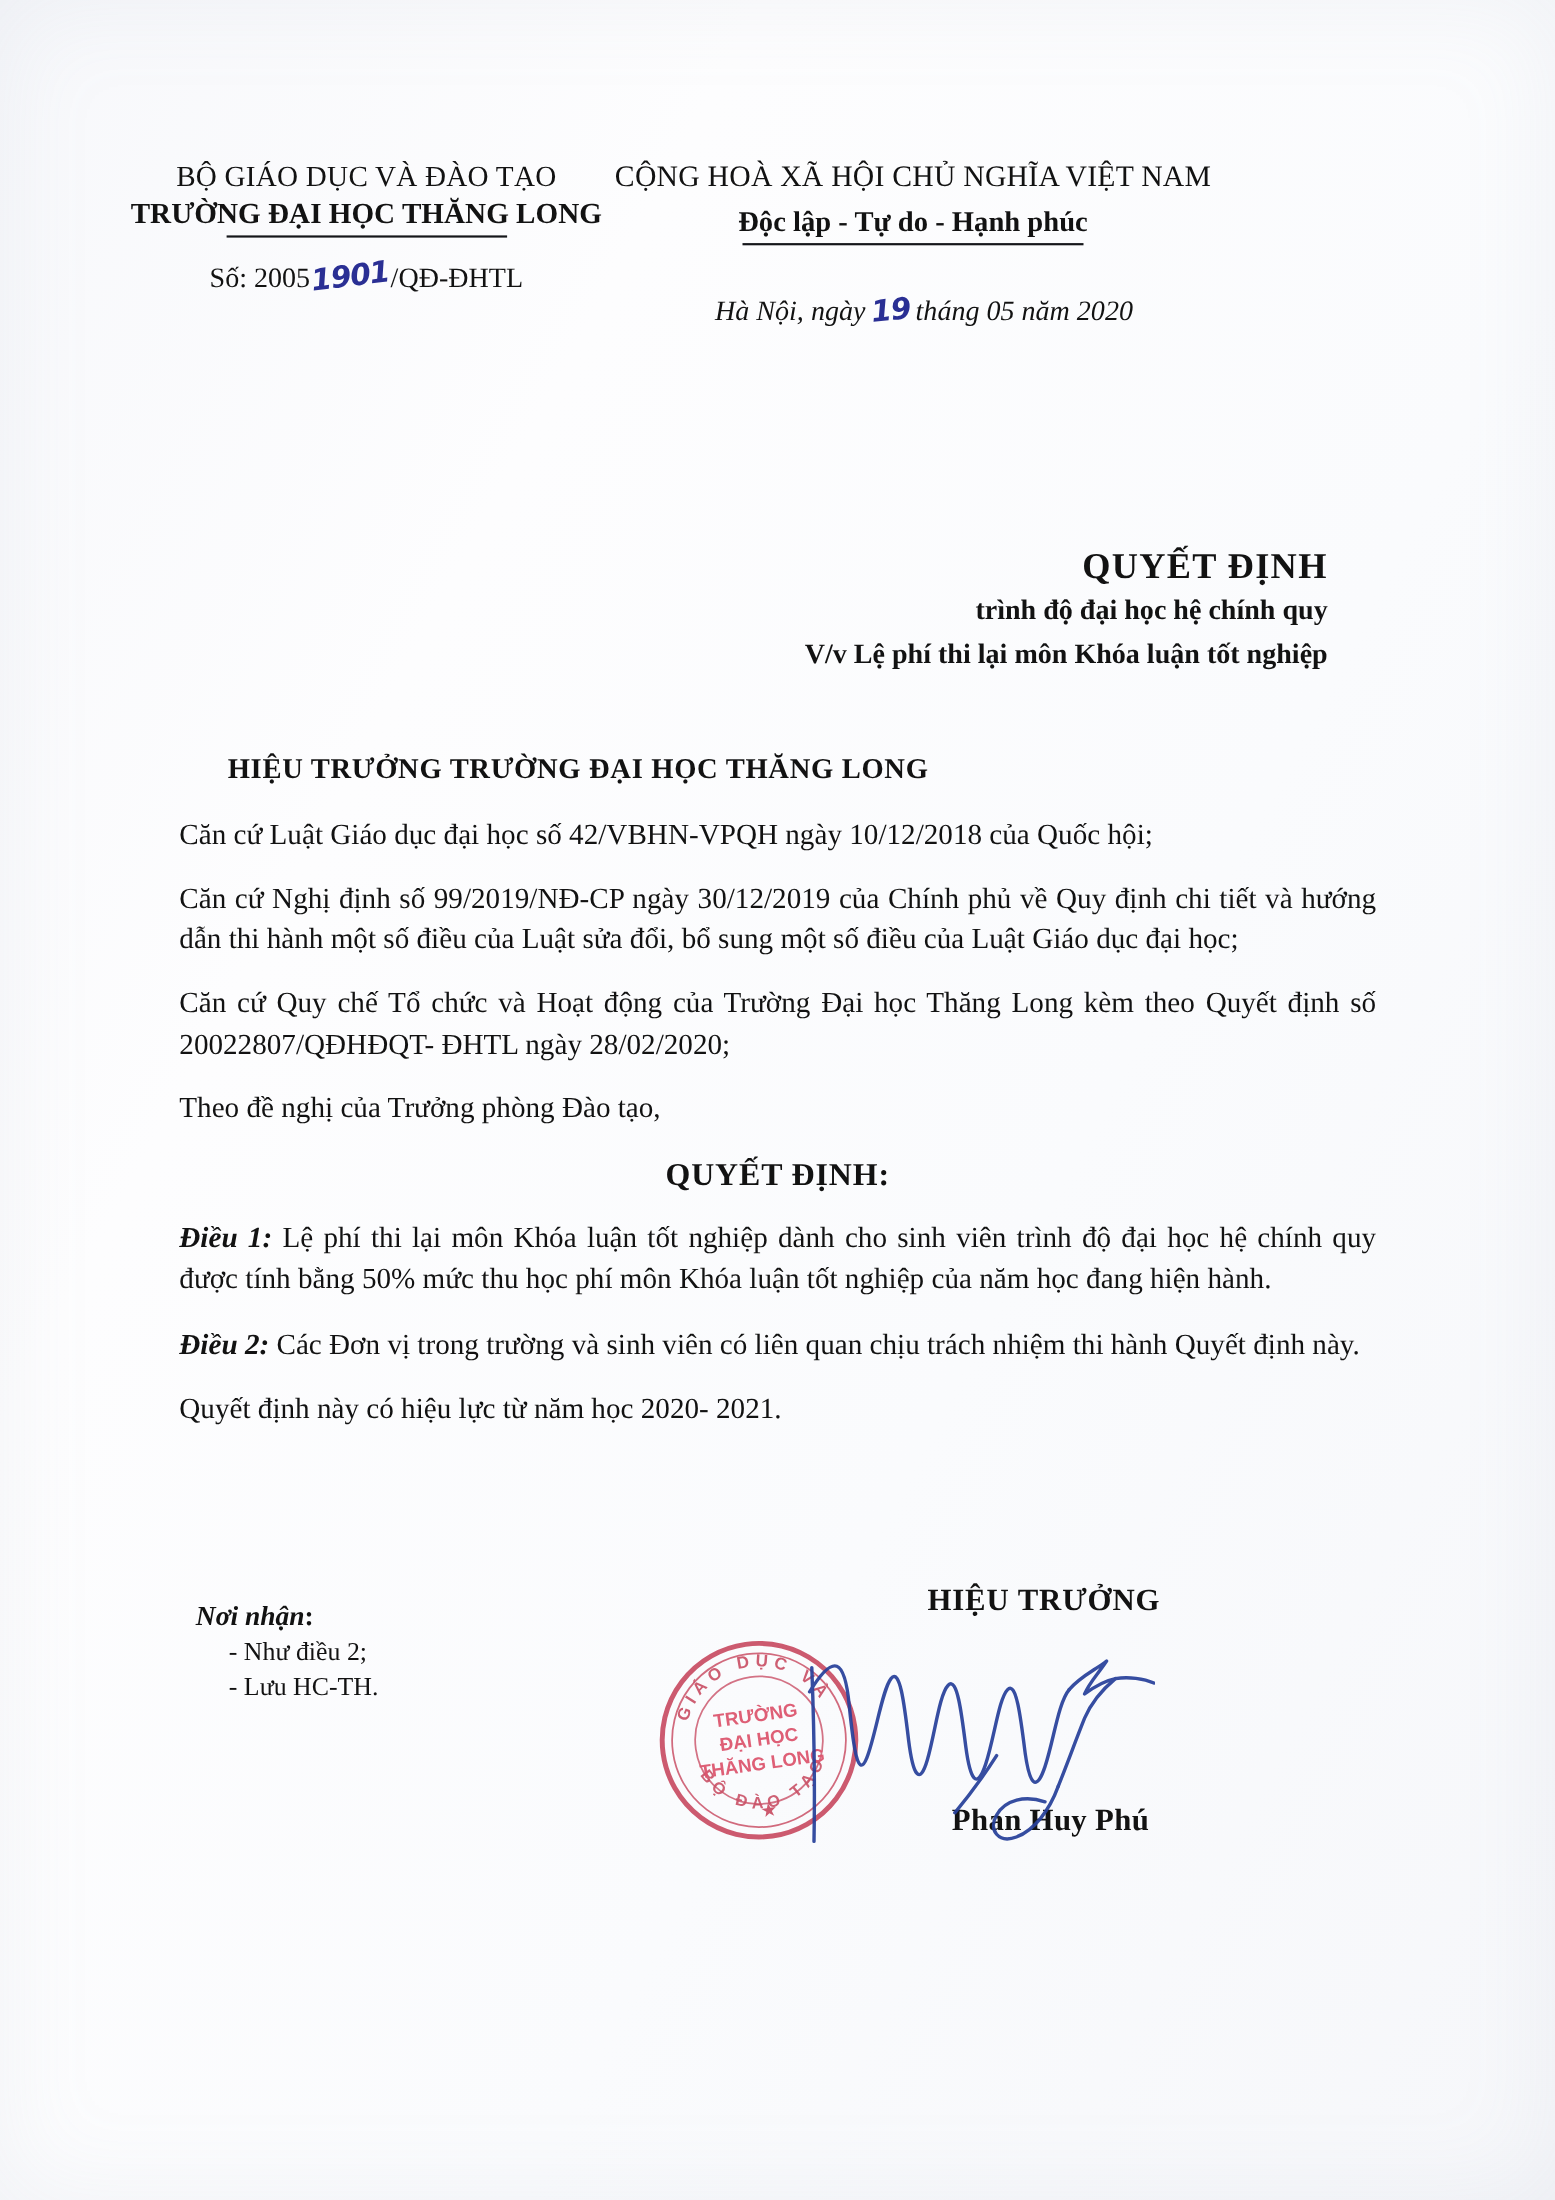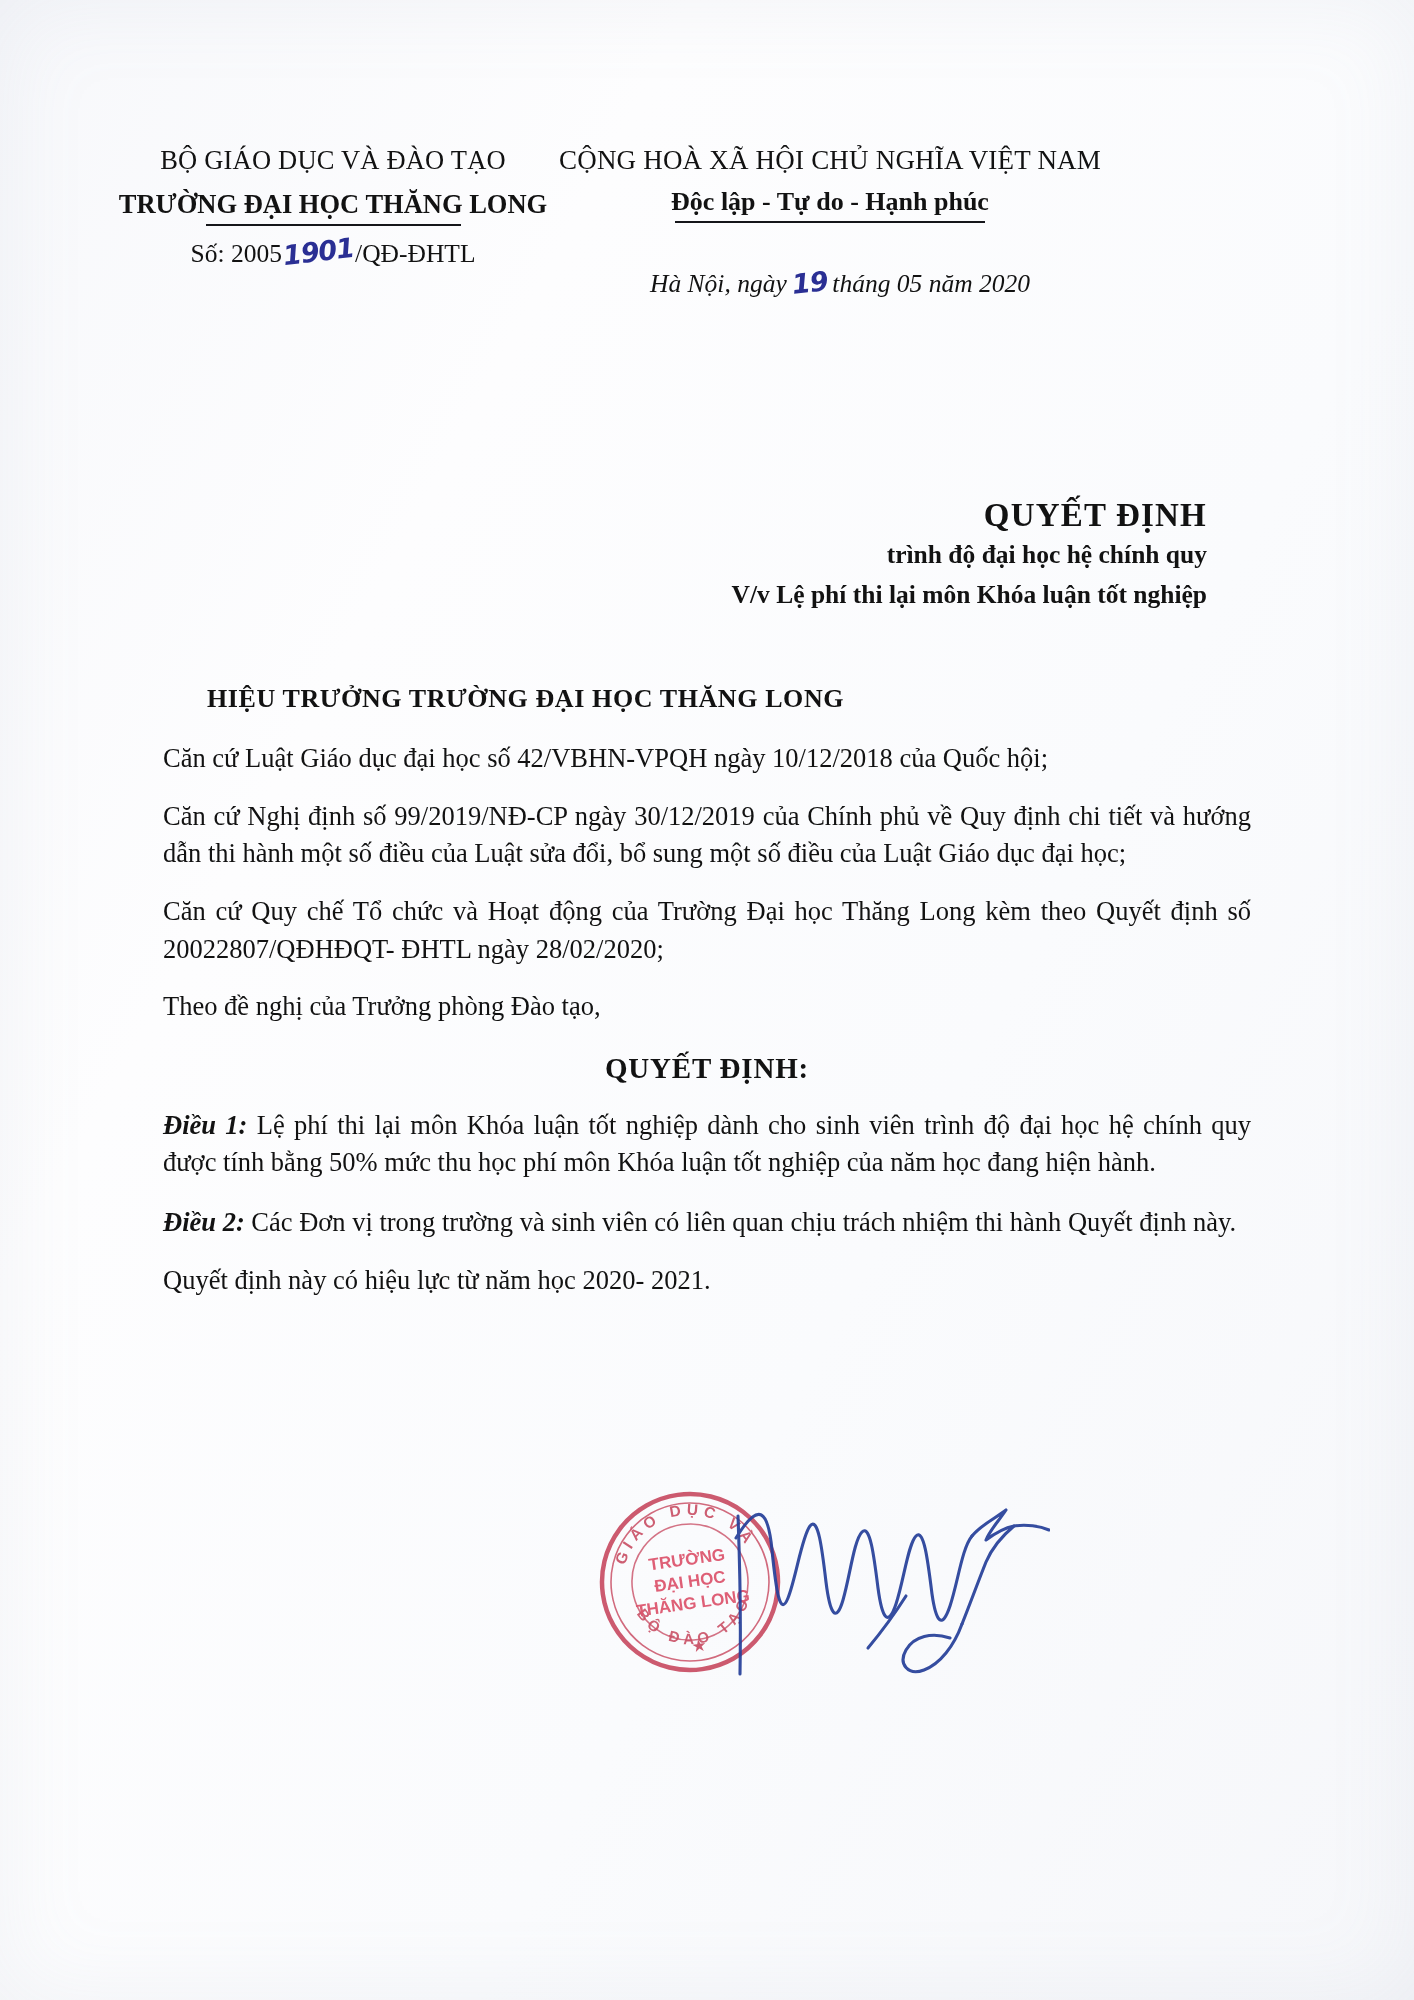--- a/index.html
+++ b/index.html
@@ -41,21 +41,21 @@
   #hdr-right { left: 530px; top: 0; width: 600px; }
 
   .hdr-line1 {
     font-size: 26.5px;
     letter-spacing: 0.2px;
     white-space: nowrap;
   }
   .hdr-line2 {
     font-weight: bold;
     font-size: 26.5px;
-    margin-top: 13px;
+    margin-top: 3px;
     white-space: nowrap;
   }
   #hdr-right .hdr-line1 { font-size: 27px; }
   #hdr-right .hdr-line2 { font-size: 26px; margin-top: 11px; }
 
   .rule {
     height: 2.4px;
     background: #15161a;
     margin: 4px auto 0 auto;
   }
@@ -278,20 +278,33 @@
       <span class="lbl">Điều 1:</span><span> Lệ phí thi lại môn Khóa luận tốt nghiệp dành cho sinh viên trình độ đại học hệ chính quy được tính bằng 50% mức thu học phí môn Khóa luận tốt nghiệp của năm học đang hiện hành.</span>
     </div>
 
     <div class="para article">
       <span class="lbl">Điều 2:</span><span> Các Đơn vị trong trường và sinh viên có liên quan chịu trách nhiệm thi hành Quyết định này.</span>
     </div>
 
     <div class="para">Quyết định này có hiệu lực từ năm học 2020- 2021.</div>
   </div>
 
+  <div id="footer">
+
+    <div id="recipients">
+      <div id="recipients-title"><span>Nơi nhận</span><span class="colon">:</span></div>
+      <div class="recipient-item">- Như điều 2;</div>
+      <div class="recipient-item">- Lưu HC-TH.</div>
+    </div>
+
+    <div id="signature-block">
+      <div id="signer-role">HIỆU TRƯỞNG</div>
+      <div id="signer-name">Phan Huy Phú</div>
+    </div>
+  </div>
 
   <div id="stamp">
     <svg width="190" height="190" viewBox="0 0 190 190" aria-hidden="true">
       <defs>
         <path id="arcTop" d="M 28,95 A 67,67 0 0 1 162,95" fill="none"></path>
         <path id="arcBottom" d="M 33,95 A 62,62 0 0 0 157,95" fill="none"></path>
       </defs>
       <circle cx="95" cy="95" r="88" fill="none" stroke="#c33a52" stroke-width="4.5" opacity="0.95"></circle>
       <circle cx="95" cy="95" r="79" fill="none" stroke="#c33a52" stroke-width="1.6" opacity="0.85"></circle>
       <circle cx="95" cy="95" r="58" fill="none" stroke="#c33a52" stroke-width="1.6" opacity="0.8"></circle>

